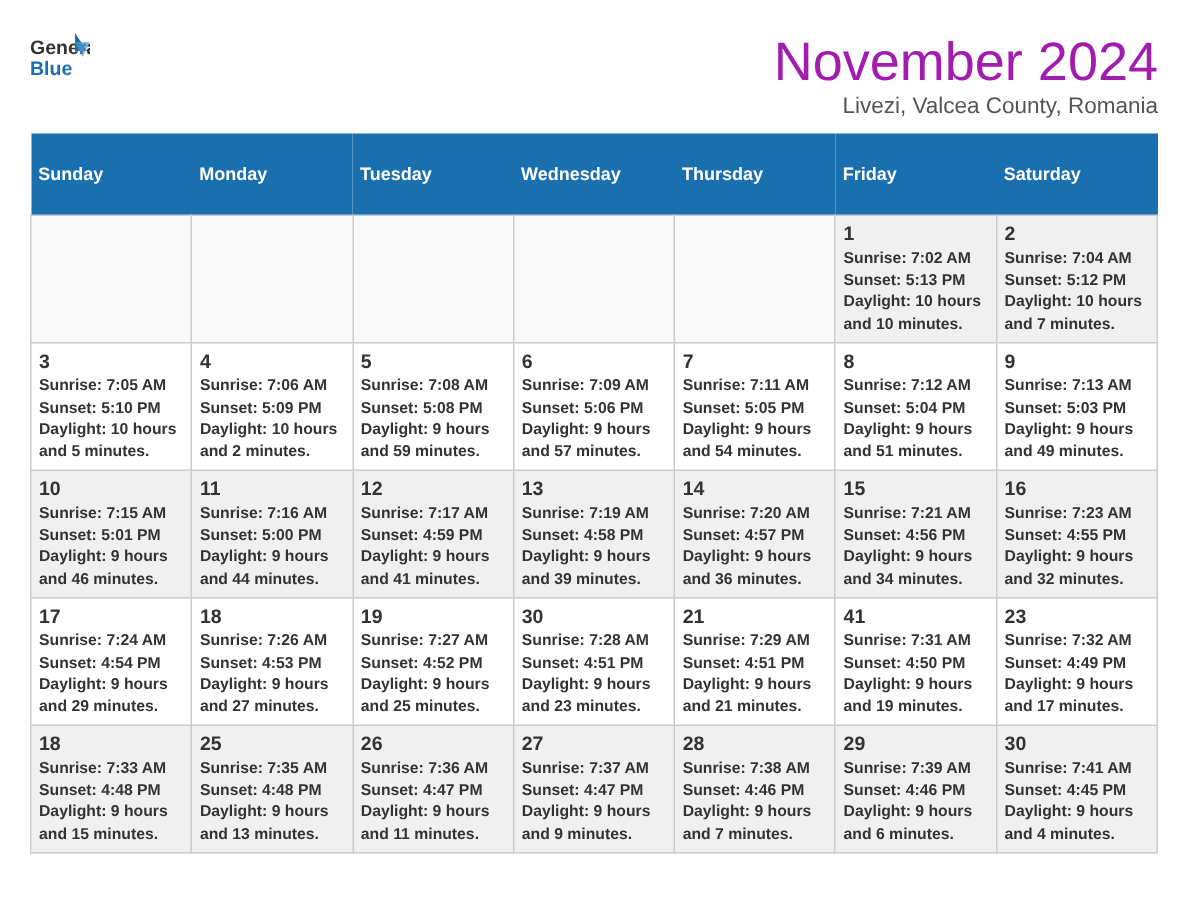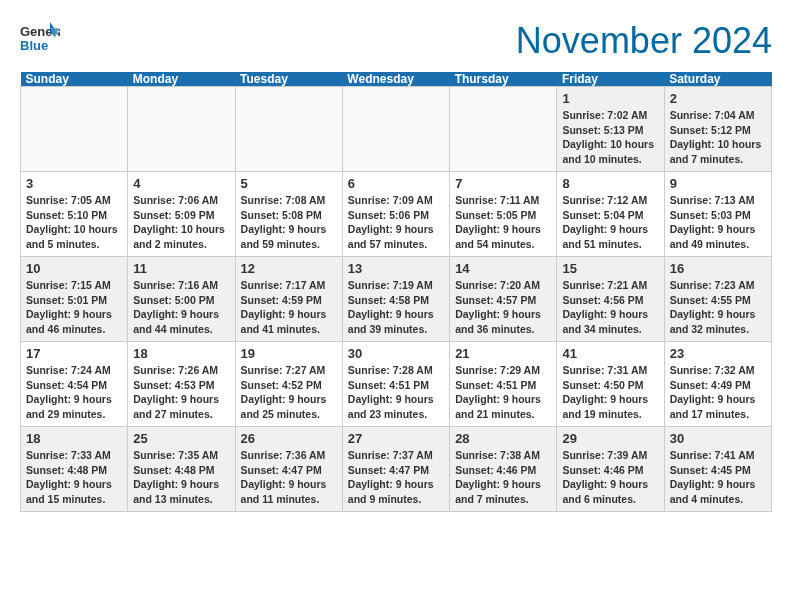--- a/index.html
+++ b/index.html
@@ -24,36 +24,36 @@
     .logo-icon {
       width: 40px;
       height: 36px;
     }
     .title-section {
       text-align: right;
     }
     .month-title {
       font-size: 36px;
       font-weight: normal;
-      color: #0369a1;
+      color: #a21caf;
     }
     .subtitle {
       font-size: 15px;
       color: #555;
     }
     table {
       width: 100%;
       border-collapse: collapse;
       font-size: 11px;
     }
     th {
       background-color: #1a6faf;
       color: white;
       text-align: left;
-      padding: 0 5px;
+      padding: 20px 5px;
       font-size: 12px;
       font-weight: bold;
     }
     td {
       border: 1px solid #ccc;
       vertical-align: top;
       padding: 4px 5px;
       width: calc(100% / 7);
       min-height: 85px;
       height: 85px;
@@ -86,20 +86,21 @@
   <div class="logo">
     <svg class="logo-icon" viewBox="0 0 40 36">
       <text x="0" y="16" font-size="13" font-weight="bold" fill="#333">General</text>
       <text x="0" y="30" font-size="13" font-weight="bold" fill="#1a6faf">Blue</text>
       <polygon points="30,2 38,14 30,14" fill="#1a6faf"></polygon>
       <polygon points="30,8 40,8 35,18" fill="#5599cc" opacity="0.7"></polygon>
     </svg>
   </div>
   <div class="title-section">
     <div class="month-title">November 2024</div>
+    <div class="subtitle">Livezi, Valcea County, Romania</div>
   </div>
 </div>
 
 <table>
   <thead>
     <tr>
     <th>Sunday</th>
         <th>Monday</th>
         <th>Tuesday</th>
         <th>Wednesday</th>

